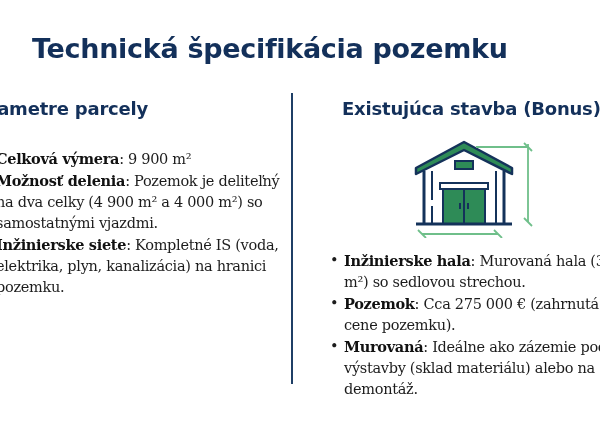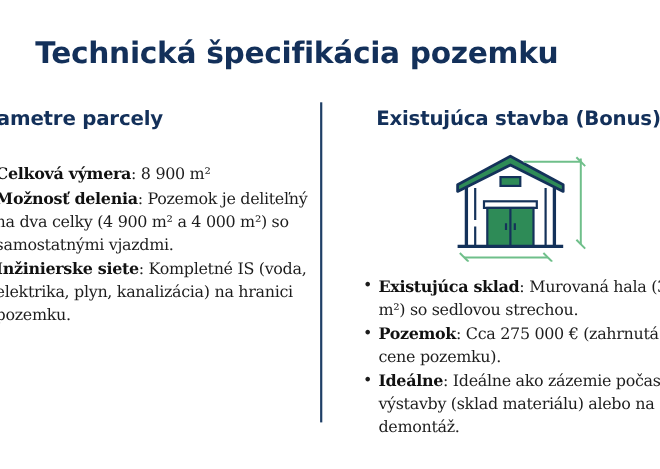--- a/index.html
+++ b/index.html
@@ -96,21 +96,21 @@
 </head>
 <body>
 
 <div class="title">Technická špecifikácia pozemku</div>
 
 <div class="col-heading left-heading">Parametre parcely</div>
 
 <ul class="left-list body-text">
   <li>
     
-    <span class="term">Celková výmera</span><span>: </span><span>8 900 m²</span>
+    <span class="term">Celková výmera</span><span>: </span><span>9 900 m²</span>
   </li>
   <li>
     
     <span class="term">Možnosť delenia</span><span>: </span><span>Pozemok je deliteľný na dva celky (4 900 m² a 4 000 m²) so samostatnými vjazdmi.</span>
   </li>
   <li>
     
     <span class="term">Inžinierske siete</span><span>: </span><span>Kompletné IS (voda, elektrika, plyn, kanalizácia) na hranici pozemku.</span>
   </li>
 </ul>
@@ -148,23 +148,23 @@
     <line x1="64" y1="9" x2="116" y2="9" stroke="#6fbf8a" stroke-width="1.8"></line>
     <line x1="116" y1="6" x2="116" y2="84" stroke="#6fbf8a" stroke-width="1.8"></line>
     <line x1="112" y1="5" x2="120" y2="13" stroke="#6fbf8a" stroke-width="1.8"></line>
     <line x1="112" y1="80" x2="120" y2="88" stroke="#6fbf8a" stroke-width="1.8"></line>
   </svg>
 </div>
 
 <ul class="right-list body-text">
   <li>
     <span class="bullet">•</span>
-    <span class="term">Existujúca sklad</span><span>: </span><span>Murovaná hala (390 m²) so sedlovou strechou.</span>
+    <span class="term">Inžinierske hala</span><span>: </span><span>Murovaná hala (390 m²) so sedlovou strechou.</span>
   </li>
   <li>
     <span class="bullet">•</span>
     <span class="term">Pozemok</span><span>: </span><span>Cca 275 000 € (zahrnutá v cene pozemku).</span>
   </li>
   <li>
     <span class="bullet">•</span>
-    <span class="term">Ideálne</span><span>: </span><span>Ideálne ako zázemie počas výstavby (sklad materiálu) alebo na demontáž.</span>
+    <span class="term">Murovaná</span><span>: </span><span>Ideálne ako zázemie počas výstavby (sklad materiálu) alebo na demontáž.</span>
   </li>
 </ul>
 
 </body></html>

